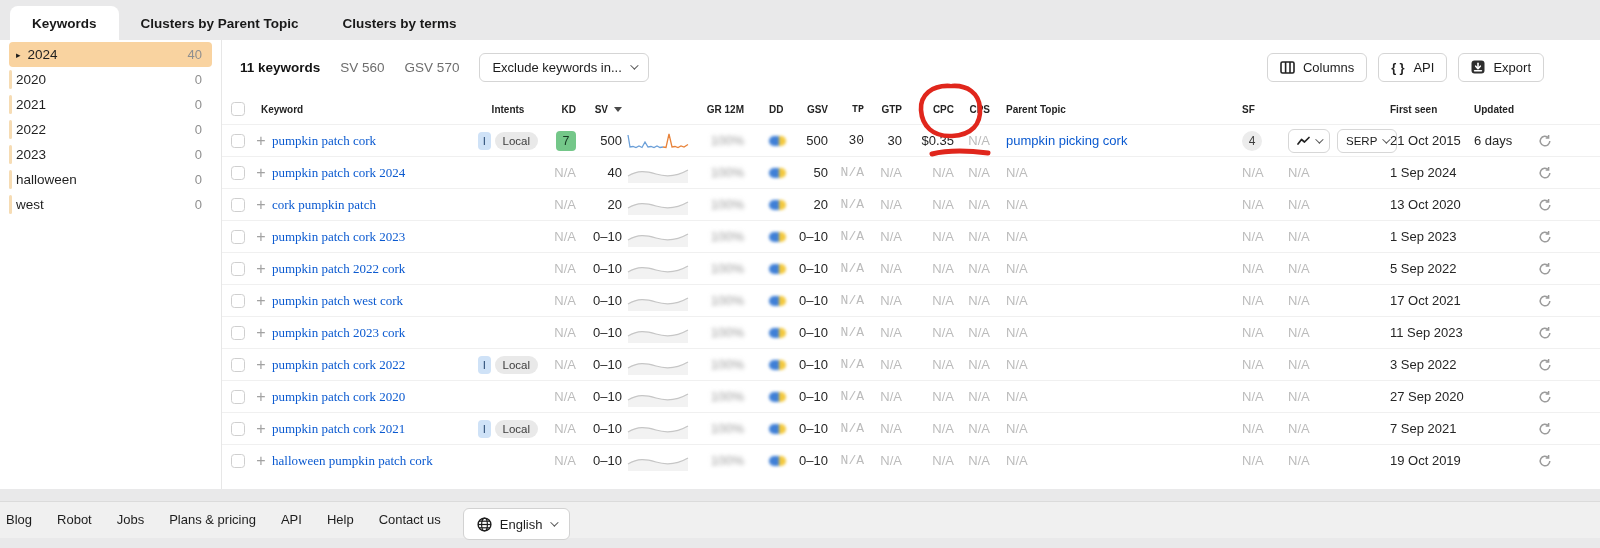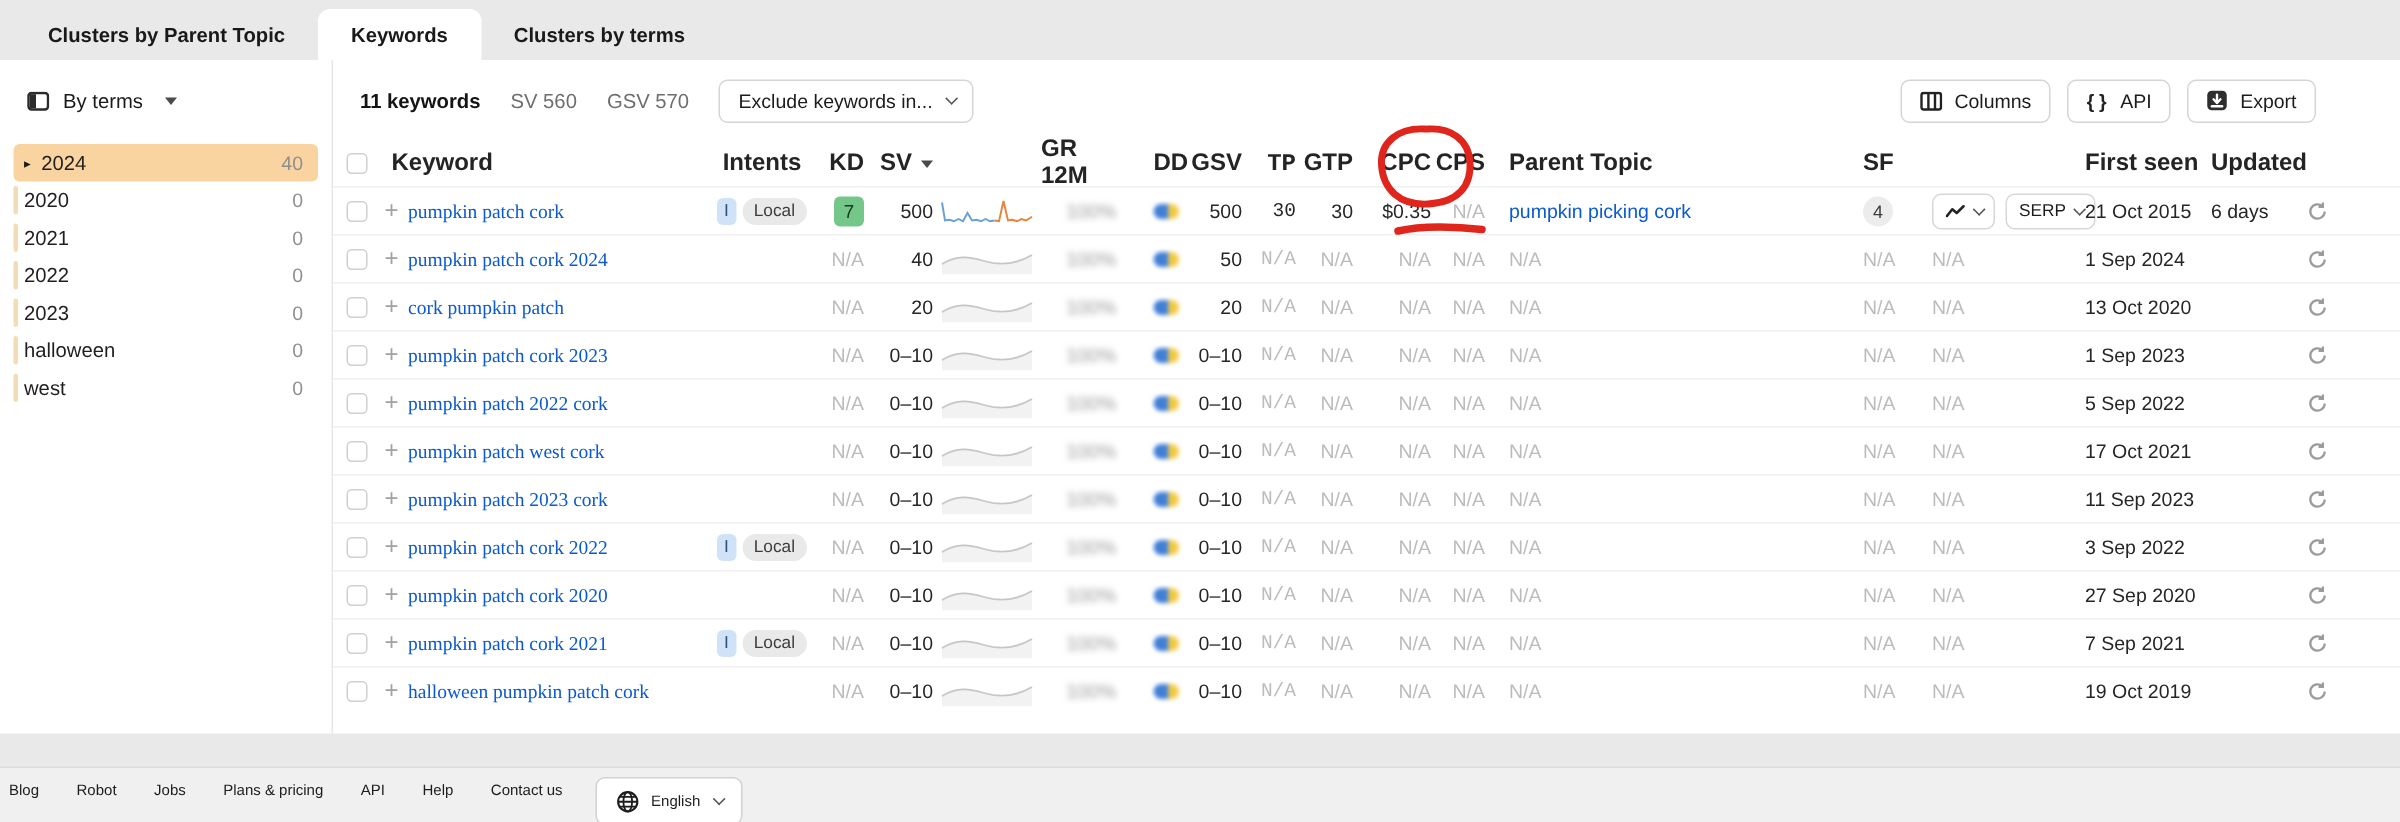--- a/index.html
+++ b/index.html
@@ -29,21 +29,21 @@
   .kwcount { font-weight:bold; font-size:13.5px; color:#141414; }
   .stat { color:#6e6e6e; font-size:13.5px; }
   .btn { display:inline-flex; align-items:center; gap:8px; border:1px solid #d5d5d5; border-radius:6px; background:#fff; height:29px; padding:0 12px; font-size:13px; color:#1c1c1c; cursor:pointer; white-space:nowrap; }
   .btn-group { margin-left:auto; display:flex; gap:11px; }
   .chev { width:6px; height:6px; border-right:1.5px solid #555; border-bottom:1.5px solid #555; transform:rotate(45deg) translateY(-2px); flex:none; }
   .brace { font-weight:bold; font-size:13px; letter-spacing:1px; color:#222; }
 
   
   .table { padding-left:0; }
   .thead, .trow { display:flex; align-items:center; }
-  .thead { height:30px; font-weight:bold; font-size:16px; color:#242424; }
+  .thead { height:30px; font-weight:bold; font-size:10px; color:#242424; }
   .trow { height:32px; border-top:1px solid #f0f0f0; font-size:13px; }
   .cell { flex:none; display:flex; align-items:center; }
   .num { justify-content:flex-end; }
   .c-check   { width:28px;  padding-left:9px; }
   .c-kwhead  { width:220px; padding-left:11px; }
   .c-plus    { width:22px;  justify-content:center; }
   .c-keyword { width:198px;font-family:Liberation Serif, serif; }
   .c-intents { width:68px;  padding-left:8px; gap:4px;justify-content:center; }
   .c-kd      { width:38px; }
   .c-sv      { width:46px; }
@@ -79,56 +79,48 @@
   .dd-yellow { width:40%; background:#f3c93f; }
 
   .sf-badge { width:20px; height:20px; border-radius:50%; background:#ececec; color:#3e3e3e; font-size:12px; display:flex; align-items:center; justify-content:center; }
   .mini-btn { display:inline-flex; align-items:center; gap:5px; border:1px solid #d7d7d7; border-radius:6px; background:#fff; height:24px; padding:0 8px; font-size:11.5px; color:#1c1c1c; cursor:pointer; }
   .refresh { color:#9c9c9c; cursor:pointer; display:flex; }
 
   
   .annotation { position:absolute; left:880px; top:70px; width:140px; height:100px; pointer-events:none; z-index:6; }
 
   
-  .footer { position:absolute; left:0; right:0; bottom:0; height:37px; background:#f0f0f0; border-top:1px solid #dbdbdb; display:flex; align-items:flex-start; padding:10px 0 0 6px; gap:25px; font-size:10px; color:#1d1d1d; }
+  .footer { position:absolute; left:0; right:0; bottom:10px; height:37px; background:#f0f0f0; border-top:1px solid #dbdbdb; display:flex; align-items:flex-start; padding:10px 0 0 6px; gap:25px; font-size:13px; color:#1d1d1d; }
   .footer a { color:#1d1d1d; text-decoration:none; cursor:pointer; white-space:nowrap; }
   .lang-btn { margin-left:-3px; margin-top:-4px; display:inline-flex; align-items:center; gap:8px; border:1px solid #d2d2d2; border-radius:6px; background:#fff; height:32px; padding:0 13px; cursor:pointer; }
 
   svg { display:block; }
 </style>
 </head>
 <body>
 
 <div class="tabbar">
 
+    <div class="tab active">
+      <span>Keywords</span>
+    </div>
+
     <div class="tab">
       <span>Clusters by Parent Topic</span>
     </div>
 
-    <div class="tab active">
-      <span>Keywords</span>
-    </div>
-
     <div class="tab">
       <span>Clusters by terms</span>
     </div>
 
 </div>
 
 <div class="panel">
 
   <div class="sidebar">
-    <div class="sidebar-head">
-      <svg width="15" height="13" viewBox="0 0 15 13">
-          <rect x="1" y="1" width="13" height="11" rx="2" fill="none" stroke="#2b2b2b" stroke-width="1.6"></rect>
-          <rect x="1.8" y="1.8" width="4.2" height="9.4" fill="#2b2b2b"></rect>
-        </svg>
-      <span>By terms</span>
-      <span class="sortcaret"></span>
-    </div>
     <div class="side-list">
 
         <div class="side-item active">
 
           <span class="arrow">▸</span>
           <span>2024</span>
           <span class="count">40</span>
         </div>
 
         <div class="side-item">

